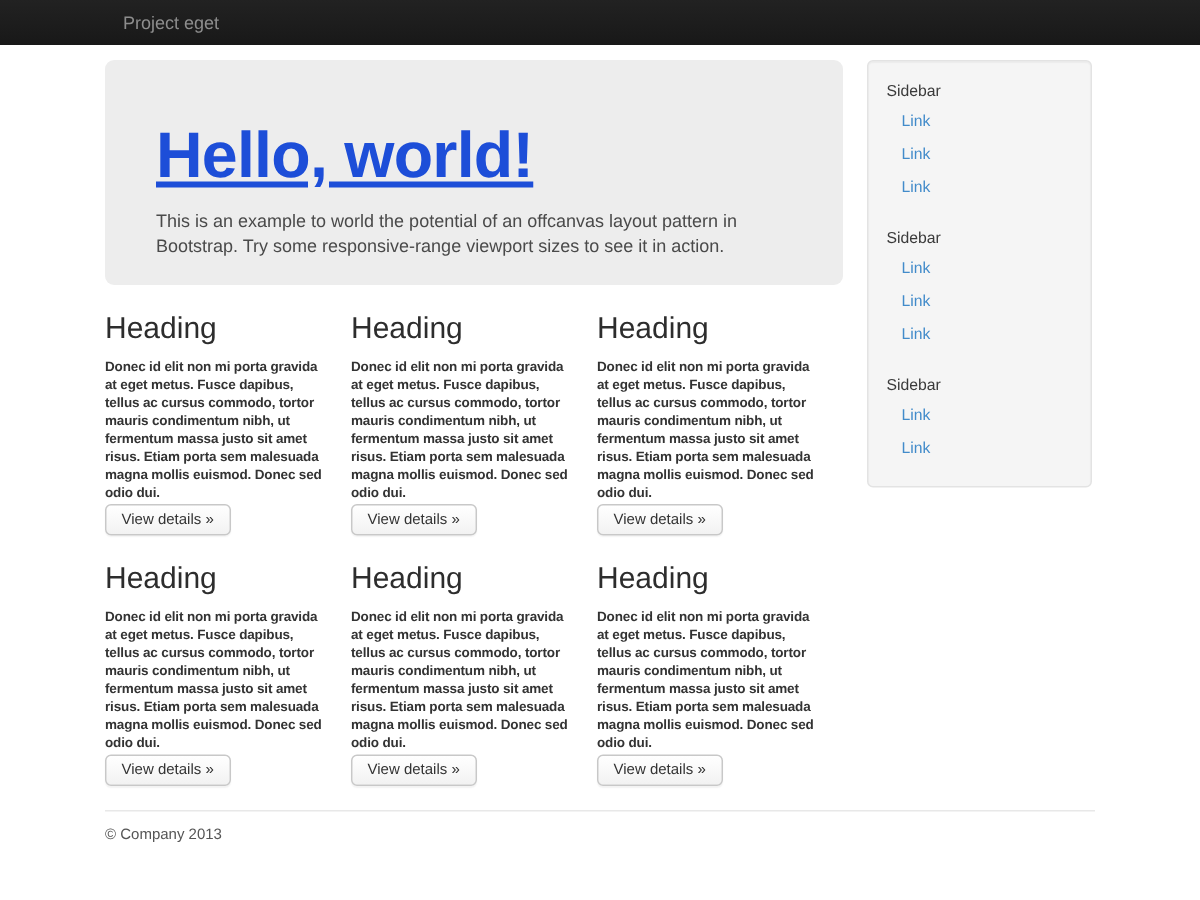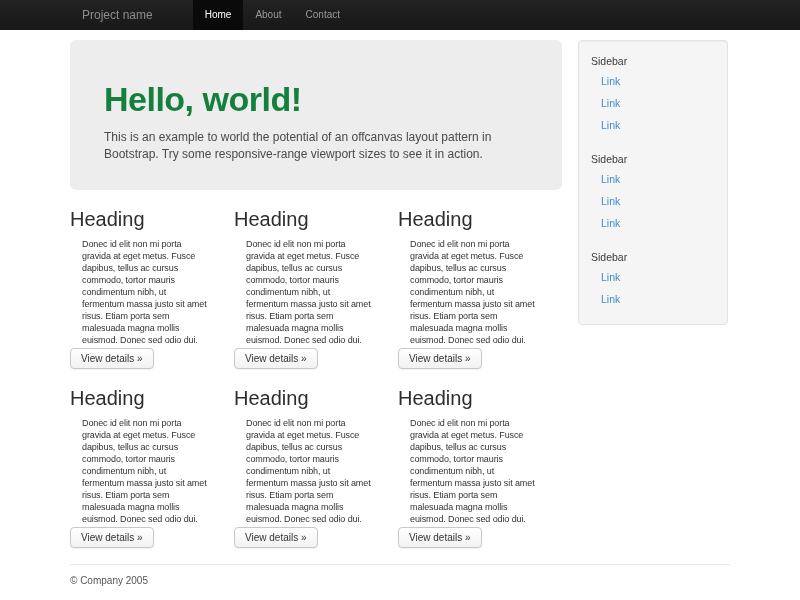--- a/index.html
+++ b/index.html
@@ -41,37 +41,37 @@
   .main-col { width: 492px; }
   .gutter { width: 16px; flex: 0 0 16px; }
   .sidebar-col { width: 150px; }
 
   
   .jumbotron {
     background: #ededed; border-radius: 6px;
     height: 150px; padding: 28px 34px;
   }
   .jumbotron h1 {
-    margin: 12px 0 10px; font-size: 34px; font-weight: bold;
-    color: #15803d; letter-spacing: -0.5px;
+    margin: 12px 0 10px; font-size: 43px; font-weight: bold;
+    color: #1d4ed8; letter-spacing: -0.5px; text-decoration: underline;
   }
   .jumbotron p {
     margin: 0; font-size: 12px; line-height: 17px; color: #4a4a4a;
   }
 
   
   .cards-row { display: flex; align-items: center; }
   .card { width: 164px; padding-right: 14px; }
   .card h2 {
     margin: 18px 0 8px; font-size: 20px; font-weight: normal;
     color: #2d2d2d; line-height: 22px;
   }
   .card p {
-    margin: 0 12px 2px; font-size: 9px; line-height: 12px;
-    letter-spacing: -0.1px; color: #333; min-height: 84px;
+    margin: 0 0 2px; font-size: 9px; line-height: 12px;
+    letter-spacing: -0.1px; color: #333; min-height: 84px; font-weight: bold;
   }
   .btn {
     display: inline-block; cursor: pointer;
     font-family: inherit; font-size: 10px; font-weight: normal; color: #333;
     background: linear-gradient(#ffffff, #f2f2f2);
     border: 1px solid #c8c8c8; border-radius: 4px;
     padding: 4px 10px; box-shadow: 0 1px 1px rgba(0,0,0,0.05);
   }
 
   
@@ -94,26 +94,21 @@
   hr.footer-rule {
     border: none; border-top: 1px solid #e8e8e8; margin: 16px 0 0;
   }
   .footer p { margin: 10px 0; font-size: 10px; color: #555; }
 </style>
 </head>
 <body>
 
 <nav class="navbar">
   <div class="nav-inner">
-    <span class="brand">Project name</span>
-    <ul class="nav-items">
-      <li class="active">Home</li>
-      <li>About</li>
-      <li>Contact</li>
-    </ul>
+    <span class="brand">Project eget</span>
   </div>
 </nav>
 
 <div class="container">
   <div class="row">
 
     <main class="main-col">
       <section class="jumbotron">
         <h1>Hello, world!</h1>
         <p>This is an example to world the potential of an offcanvas layout pattern in Bootstrap. Try some responsive-range viewport sizes to see it in action.</p>
@@ -171,15 +166,15 @@
         <div class="sb-title">Sidebar</div>
         <a class="sb-link">Link</a>
         <a class="sb-link">Link</a>
       </div>
     </aside>
 
   </div>
 
   <hr class="footer-rule">
   <footer class="footer">
-    <p>© Company 2005</p>
+    <p>© Company 2013</p>
   </footer>
 </div>
 
 </body></html>

